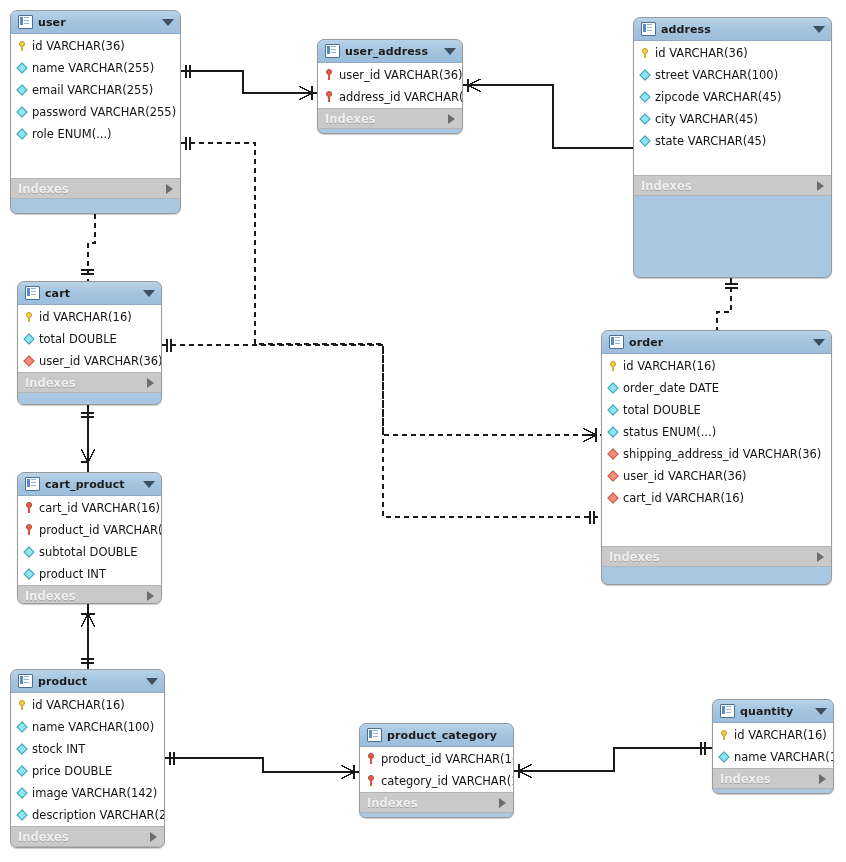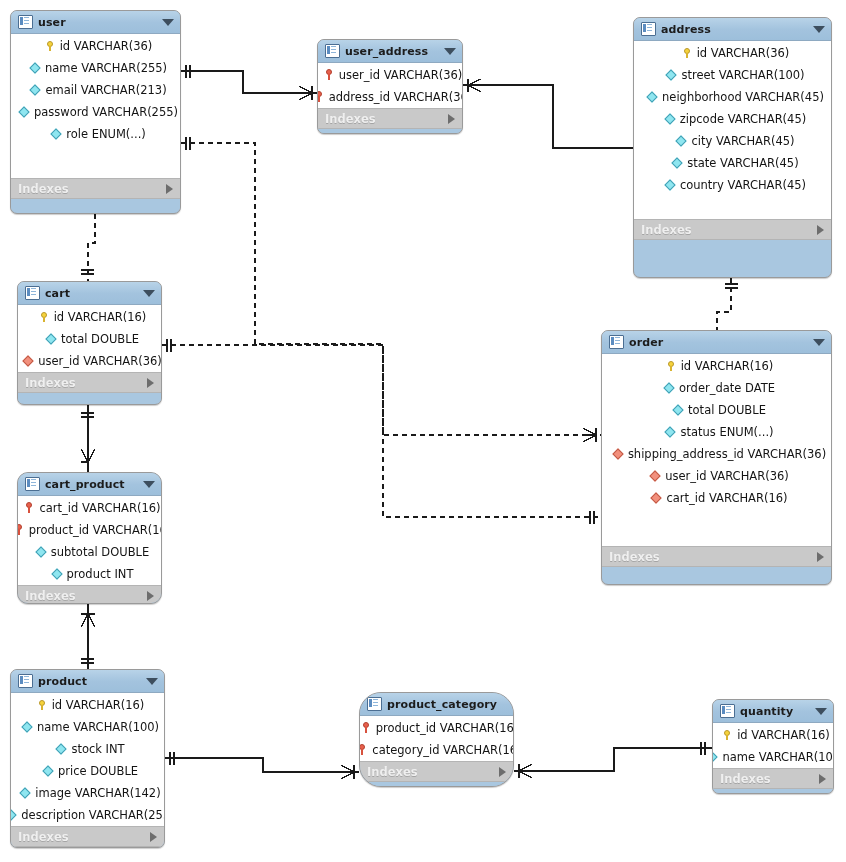--- a/index.html
+++ b/index.html
@@ -26,21 +26,21 @@
   .tbl .hdr .tico:before{content:"";position:absolute;left:1px;top:1px;width:3px;height:8px;background:#5b8cc0;}
   .tbl .hdr .tico:after{content:"";position:absolute;left:5px;top:1px;width:5px;height:8px;
        background:repeating-linear-gradient(to bottom,#8fb6da 0 1px,#ffffff 1px 3px);}
   .tbl .hdr .tname{font-size:11px;font-weight:bold;color:#1c1c1c;letter-spacing:.1px;
        white-space:nowrap;flex:1 1 auto;}
   .tbl .hdr .caret{width:0;height:0;flex:0 0 auto;margin-left:6px;
        border-left:6px solid transparent;border-right:6px solid transparent;
        border-top:7px solid #3d4e5e;}
 
   .tbl .cols{background:#ffffff;border-top:1px solid #ffffff;}
-  .col{display:flex;align-items:center;height:22px;padding-left:6px;white-space:nowrap;justify-content:center;}
+  .col{display:flex;align-items:center;height:22px;padding-left:6px;white-space:nowrap;}
   .col .cname{font-size:11.5px;color:#141414;}
 
   
   .ic{width:11px;height:12px;flex:0 0 11px;margin-right:4px;position:relative;}
   .ic.pk:before{content:"";position:absolute;left:2px;top:1px;width:6px;height:6px;border-radius:50%;
        background:#f6d33c;border:1px solid #b9972a;box-sizing:border-box;}
   .ic.pk:after{content:"";position:absolute;left:4px;top:6px;width:2px;height:5px;background:#d8b331;}
   .ic.fkred:before{content:"";position:absolute;left:2px;top:0px;width:6px;height:6px;border-radius:50%;
        background:#e8604c;border:1px solid #b1402f;box-sizing:border-box;}
   .ic.fkred:after{content:"";position:absolute;left:4px;top:5px;width:2px;height:6px;background:#d8523e;}
@@ -166,21 +166,21 @@
           <div class="col">
             <span class="ic pk"></span>
             <span class="cname">id VARCHAR(36)</span>
           </div>
           <div class="col">
             <span class="ic dia"></span>
             <span class="cname">name VARCHAR(255)</span>
           </div>
           <div class="col">
             <span class="ic dia"></span>
-            <span class="cname">email VARCHAR(213)</span>
+            <span class="cname">email VARCHAR(255)</span>
           </div>
           <div class="col">
             <span class="ic dia"></span>
             <span class="cname">password VARCHAR(255)</span>
           </div>
           <div class="col">
             <span class="ic dia"></span>
             <span class="cname">role ENUM(...)</span>
           </div>
           <div style="height: 33px;"></div>
@@ -223,37 +223,29 @@
           <div class="col">
             <span class="ic pk"></span>
             <span class="cname">id VARCHAR(36)</span>
           </div>
           <div class="col">
             <span class="ic dia"></span>
             <span class="cname">street VARCHAR(100)</span>
           </div>
           <div class="col">
             <span class="ic dia"></span>
-            <span class="cname">neighborhood VARCHAR(45)</span>
-          </div>
-          <div class="col">
-            <span class="ic dia"></span>
             <span class="cname">zipcode VARCHAR(45)</span>
           </div>
           <div class="col">
             <span class="ic dia"></span>
             <span class="cname">city VARCHAR(45)</span>
           </div>
           <div class="col">
             <span class="ic dia"></span>
             <span class="cname">state VARCHAR(45)</span>
-          </div>
-          <div class="col">
-            <span class="ic dia"></span>
-            <span class="cname">country VARCHAR(45)</span>
           </div>
           <div style="height: 23px;"></div>
         </div>
         <div class="idx">
           <span class="ilab">Indexes</span>
           <span class="iarrow"></span>
         </div>
         <div class="foot"></div>
       </div>
       <div class="tbl" style="left: 17px; top: 281px; width: 145px; height: 124px;">
@@ -275,21 +267,21 @@
             <span class="ic diafk"></span>
             <span class="cname">user_id VARCHAR(36)</span>
           </div>
         </div>
         <div class="idx">
           <span class="ilab">Indexes</span>
           <span class="iarrow"></span>
         </div>
         <div class="foot"></div>
       </div>
-      <div class="tbl" style="left: 17px; top: 472px; width: 145px; height: 132px; border-radius: 11px;">
+      <div class="tbl" style="left: 17px; top: 472px; width: 145px; height: 132px;">
         <div class="hdr">
           <span class="tico"></span>
           <span class="tname">cart_product</span>
           <span class="caret"></span>
         </div>
         <div class="cols">
           <div class="col">
             <span class="ic fkred"></span>
             <span class="cname">cart_id VARCHAR(16)</span>
           </div>
@@ -385,21 +377,21 @@
             <span class="ic dia"></span>
             <span class="cname">description VARCHAR(255)</span>
           </div>
         </div>
         <div class="idx">
           <span class="ilab">Indexes</span>
           <span class="iarrow"></span>
         </div>
         <div class="foot"></div>
       </div>
-      <div class="tbl" style="left: 359px; top: 692px; width: 155px; height: 95px; border-radius: 22px;">
+      <div class="tbl" style="left: 359px; top: 723px; width: 155px; height: 95px;">
         <div class="hdr">
           <span class="tico"></span>
           <span class="tname">product_category</span>
         </div>
         <div class="cols">
           <div class="col">
             <span class="ic fkred"></span>
             <span class="cname">product_id VARCHAR(16)</span>
           </div>
           <div class="col">

